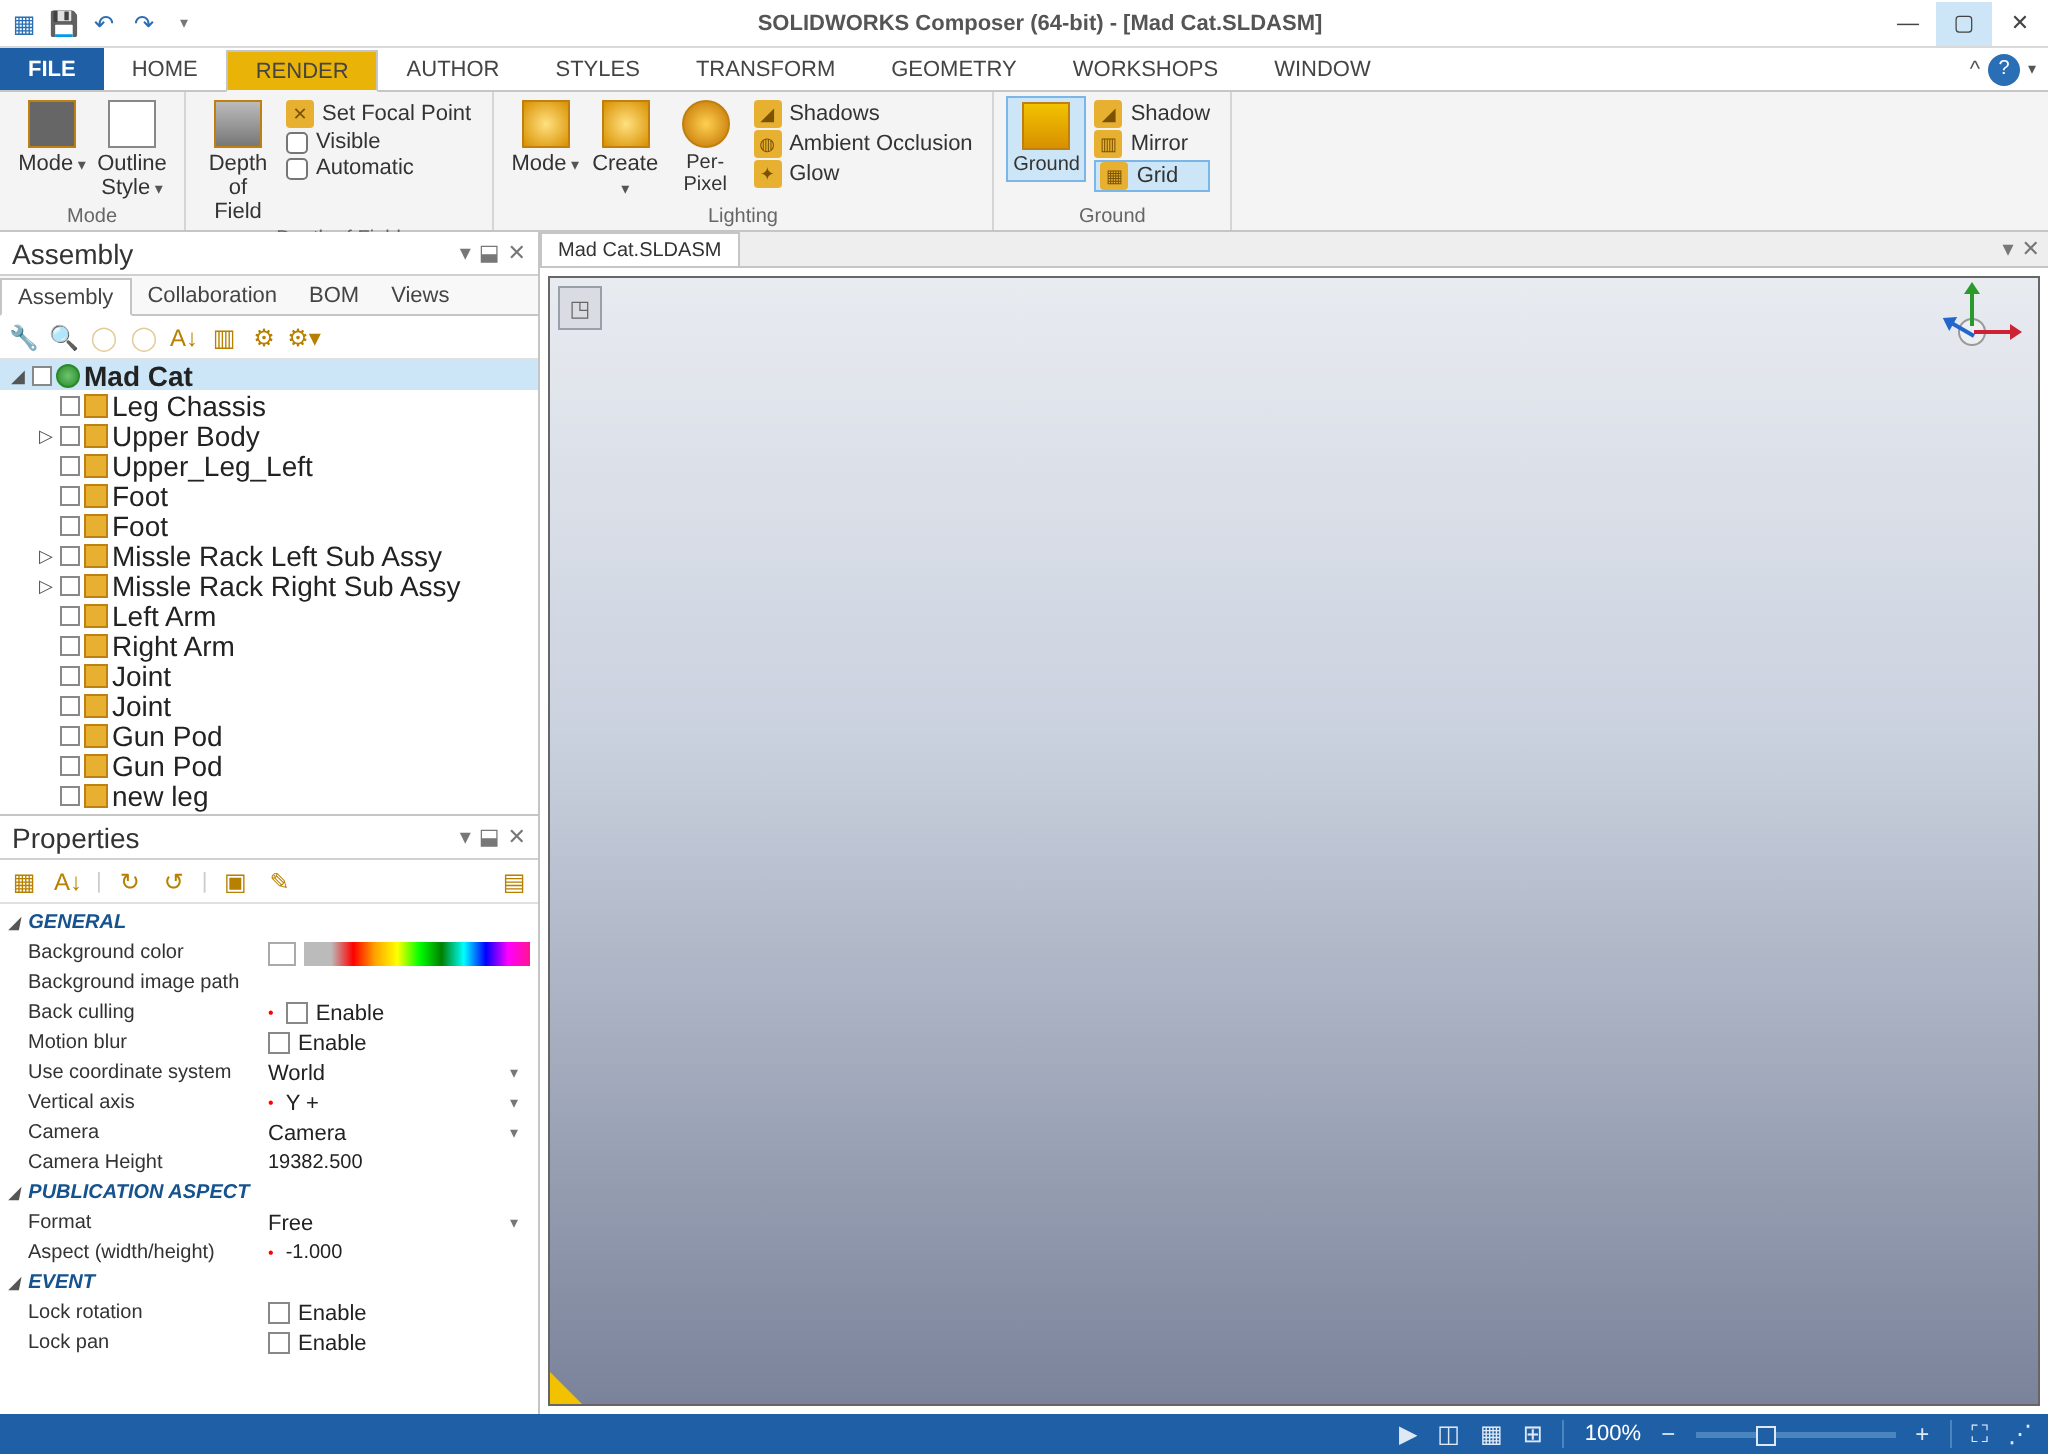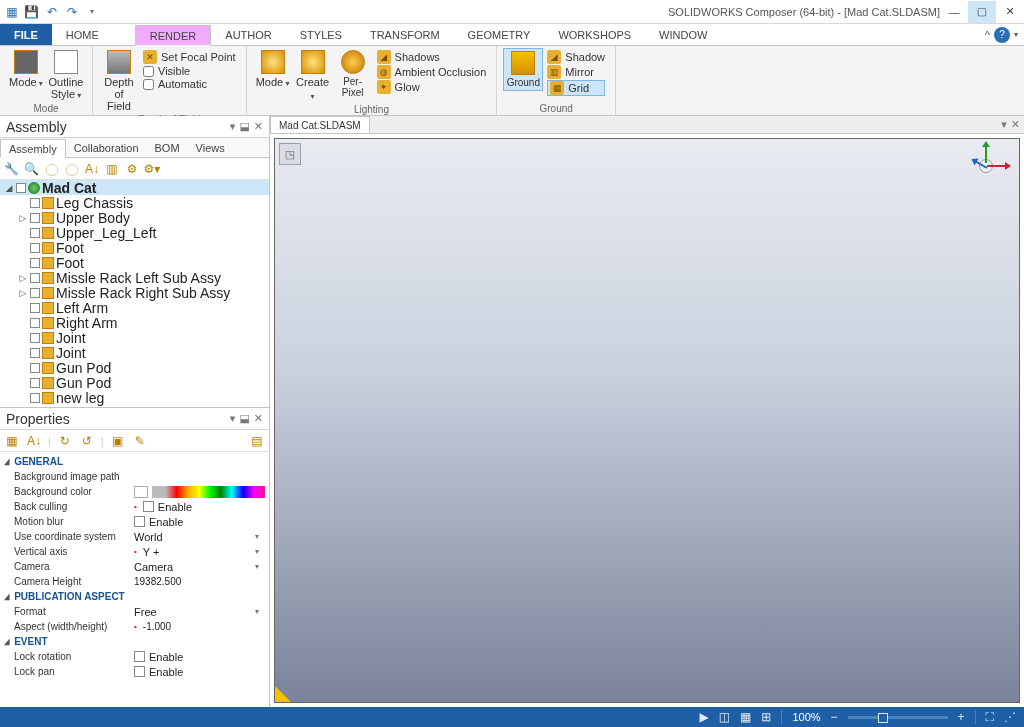--- a/index.html
+++ b/index.html
@@ -1,32 +1,32 @@
 <!DOCTYPE html>
 <html><head>
 <meta charset="utf-8">
 <style>
 * { box-sizing: border-box; margin: 0; padding: 0; font-family: "Segoe UI", Tahoma, sans-serif; font-size: 11px; }
 body { width: 1024px; height: 727px; background: #fff; overflow: hidden; position: relative; }
 
 
 .titlebar { height: 24px; background: #fff; display: flex; align-items: center; border-bottom: 1px solid #d9d9d9; }
 .titlebar .qat { display: flex; align-items: center; gap: 4px; padding-left: 4px; }
-.titlebar .title { flex: 1; text-align: right; color: #555; }
+.titlebar .title { flex: 1; text-align: center; color: #555; font-weight: bold; }
 .titlebar .winbtns { display: flex; }
 .titlebar .winbtn { width: 28px; height: 22px; display: flex; align-items: center; justify-content: center; color: #444; }
 .titlebar .winbtn.max { background: #cde6f7; }
 
 .qat-ico { width: 16px; height: 16px; display: inline-flex; align-items: center; justify-content: center; color: #2a6fb5; font-size: 12px;}
 
 
 .tabs { height: 22px; display: flex; align-items: stretch; border-bottom: 1px solid #c5c5c5; background: #fff; }
 .tabs .tab { padding: 0 14px; display: flex; align-items: center; color: #444; cursor: pointer; }
 .tabs .tab.file { background: #1f5fa6; color: #fff; font-weight: 600; }
-.tabs .tab.active { border: 1px solid #c5c5c5; border-bottom: 1px solid #f4f4f4; background: #f0abfc; position: relative; top: 1px; margin-left: 22px; }
+.tabs .tab.active { border: 1px solid #c5c5c5; border-bottom: 1px solid #f4f4f4; background: #eab308; position: relative; top: 1px; }
 .tabs .right { margin-left: auto; display: flex; align-items: center; gap: 4px; padding-right: 6px; }
 .help-btn { width:16px; height:16px; border-radius:50%; background:#2a6fb5; color:#fff; display:inline-flex; align-items:center; justify-content:center; font-size:10px; }
 
 
 .ribbon { height: 70px; background: #f4f4f4; border-bottom: 1px solid #c5c5c5; display: flex; }
 .rgroup { border-right: 1px solid #d5d5d5; display: flex; flex-direction: column; padding: 2px 6px 0 6px; }
 .rgroup .body { flex:1; display:flex; align-items:flex-start; }
 .rgroup .label { text-align: center; color: #666; font-size: 10px; padding-bottom: 1px;}
 .bigbtn { width: 40px; display:flex; flex-direction:column; align-items:center; gap:2px; padding: 2px 2px; cursor:pointer; }
 .bigbtn .ico { width:24px; height:24px; background:#e0a020; border:1px solid #c08010; }
@@ -63,21 +63,21 @@
 .tree-row .tw { width:10px; display:inline-flex; justify-content:center; color:#555; font-size:9px; }
 .tree-row .chk { width:10px; height:10px; border:1px solid #888; background:#fff; }
 .tree-row .nico { width:12px; height:12px; background:#e8b030; border:1px solid #c08010; }
 .tree-row .nico.root { background: radial-gradient(circle,#6ec46e,#2a8a2a); border-radius:50%; border:1px solid #2a8a2a;}
 .tree-row .nm { color:#222; font-size:14px; }
 
 
 .props { flex:0 0 300px; display:flex; flex-direction:column; border-top:1px solid #c5c5c5; }
 .prop-tools { height:22px; display:flex; align-items:center; gap:6px; padding:0 4px; border-bottom:1px solid #e0e0e0; }
 .prop-body { flex:1; overflow:hidden; padding: 2px 4px; }
-.prop-cat { color:#15528e; text-transform:uppercase; font-size:10px; font-weight:600; padding: 2px 0; display:flex; align-items:center; gap:4px;}
+.prop-cat { color:#15528e; text-transform:uppercase; font-size:10px; font-weight:600; padding: 2px 0; display:flex; align-items:center; gap:4px;font-style:italic;}
 .prop-cat::before { content:"◢"; font-size:8px; color:#555; transform: scaleX(0.8);}
 .prop-row { display:flex; align-items:center; height: 15px; }
 .prop-row .pn { width: 130px; padding-left: 10px; color:#333; font-size:10px; }
 .prop-row .pv { flex:1; color:#222; font-size:10px; display:flex; align-items:center; gap:4px; position:relative;}
 .prop-row .pv .dd { margin-left:auto; color:#777; font-size:8px; padding-right:6px;}
 .gradient-bar { flex:1; height:12px; background: linear-gradient(90deg, #bbb 0 12%, red, orange, yellow, lime, green, cyan, blue, magenta, deeppink); }
 .red-dot::before { content:"•"; color:red; margin-right:2px; font-size:8px;}
 .pchk { width:11px; height:11px; border:1px solid #888; }
 
 
@@ -379,29 +379,29 @@
         <span class="mini-ico">↺</span>
         <span style="color:#ccc">|</span>
         <span class="mini-ico">▣</span>
         <span class="mini-ico">✎</span>
         <span style="flex:1"></span>
         <span class="mini-ico">▤</span>
       </div>
       <div class="prop-body">
         <div class="prop-cat">General</div>
         <div class="prop-row">
+            <div class="pn">Background color</div>
+            <div class="pv">
+              <span style="width:14px;height:12px;background:#fff;border:1px solid #aaa"></span>
+              <span class="gradient-bar"></span>
+            </div>
+          </div>
+        <div class="prop-row">
             <div class="pn">Background image path</div>
             <div class="pv"></div>
-          </div>
-        <div class="prop-row">
-            <div class="pn">Background color</div>
-            <div class="pv">
-              <span style="width:14px;height:12px;background:#fff;border:1px solid #aaa"></span>
-              <span class="gradient-bar"></span>
-            </div>
           </div>
         <div class="prop-row">
             <div class="pn">Back culling</div>
             <div class="pv red-dot">
               <span class="pchk"></span>
               <span>Enable</span>
             </div>
           </div>
         <div class="prop-row">
             <div class="pn">Motion blur</div>

